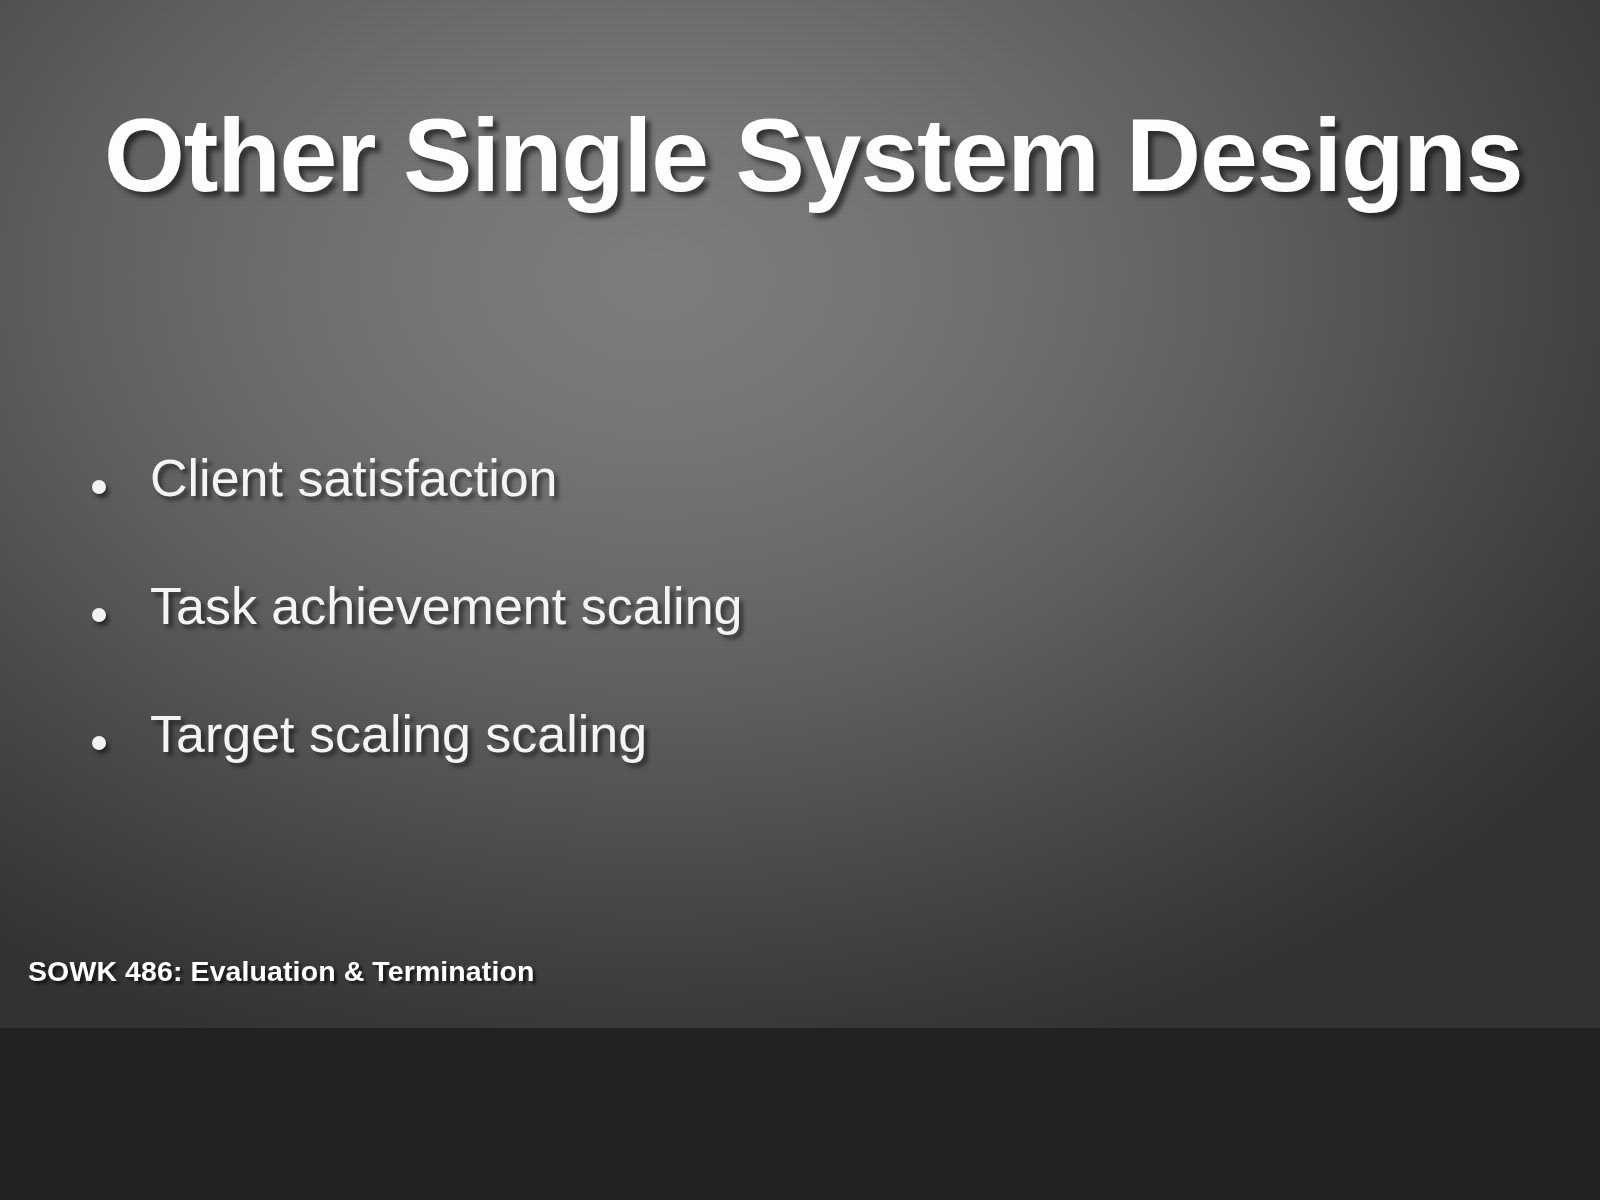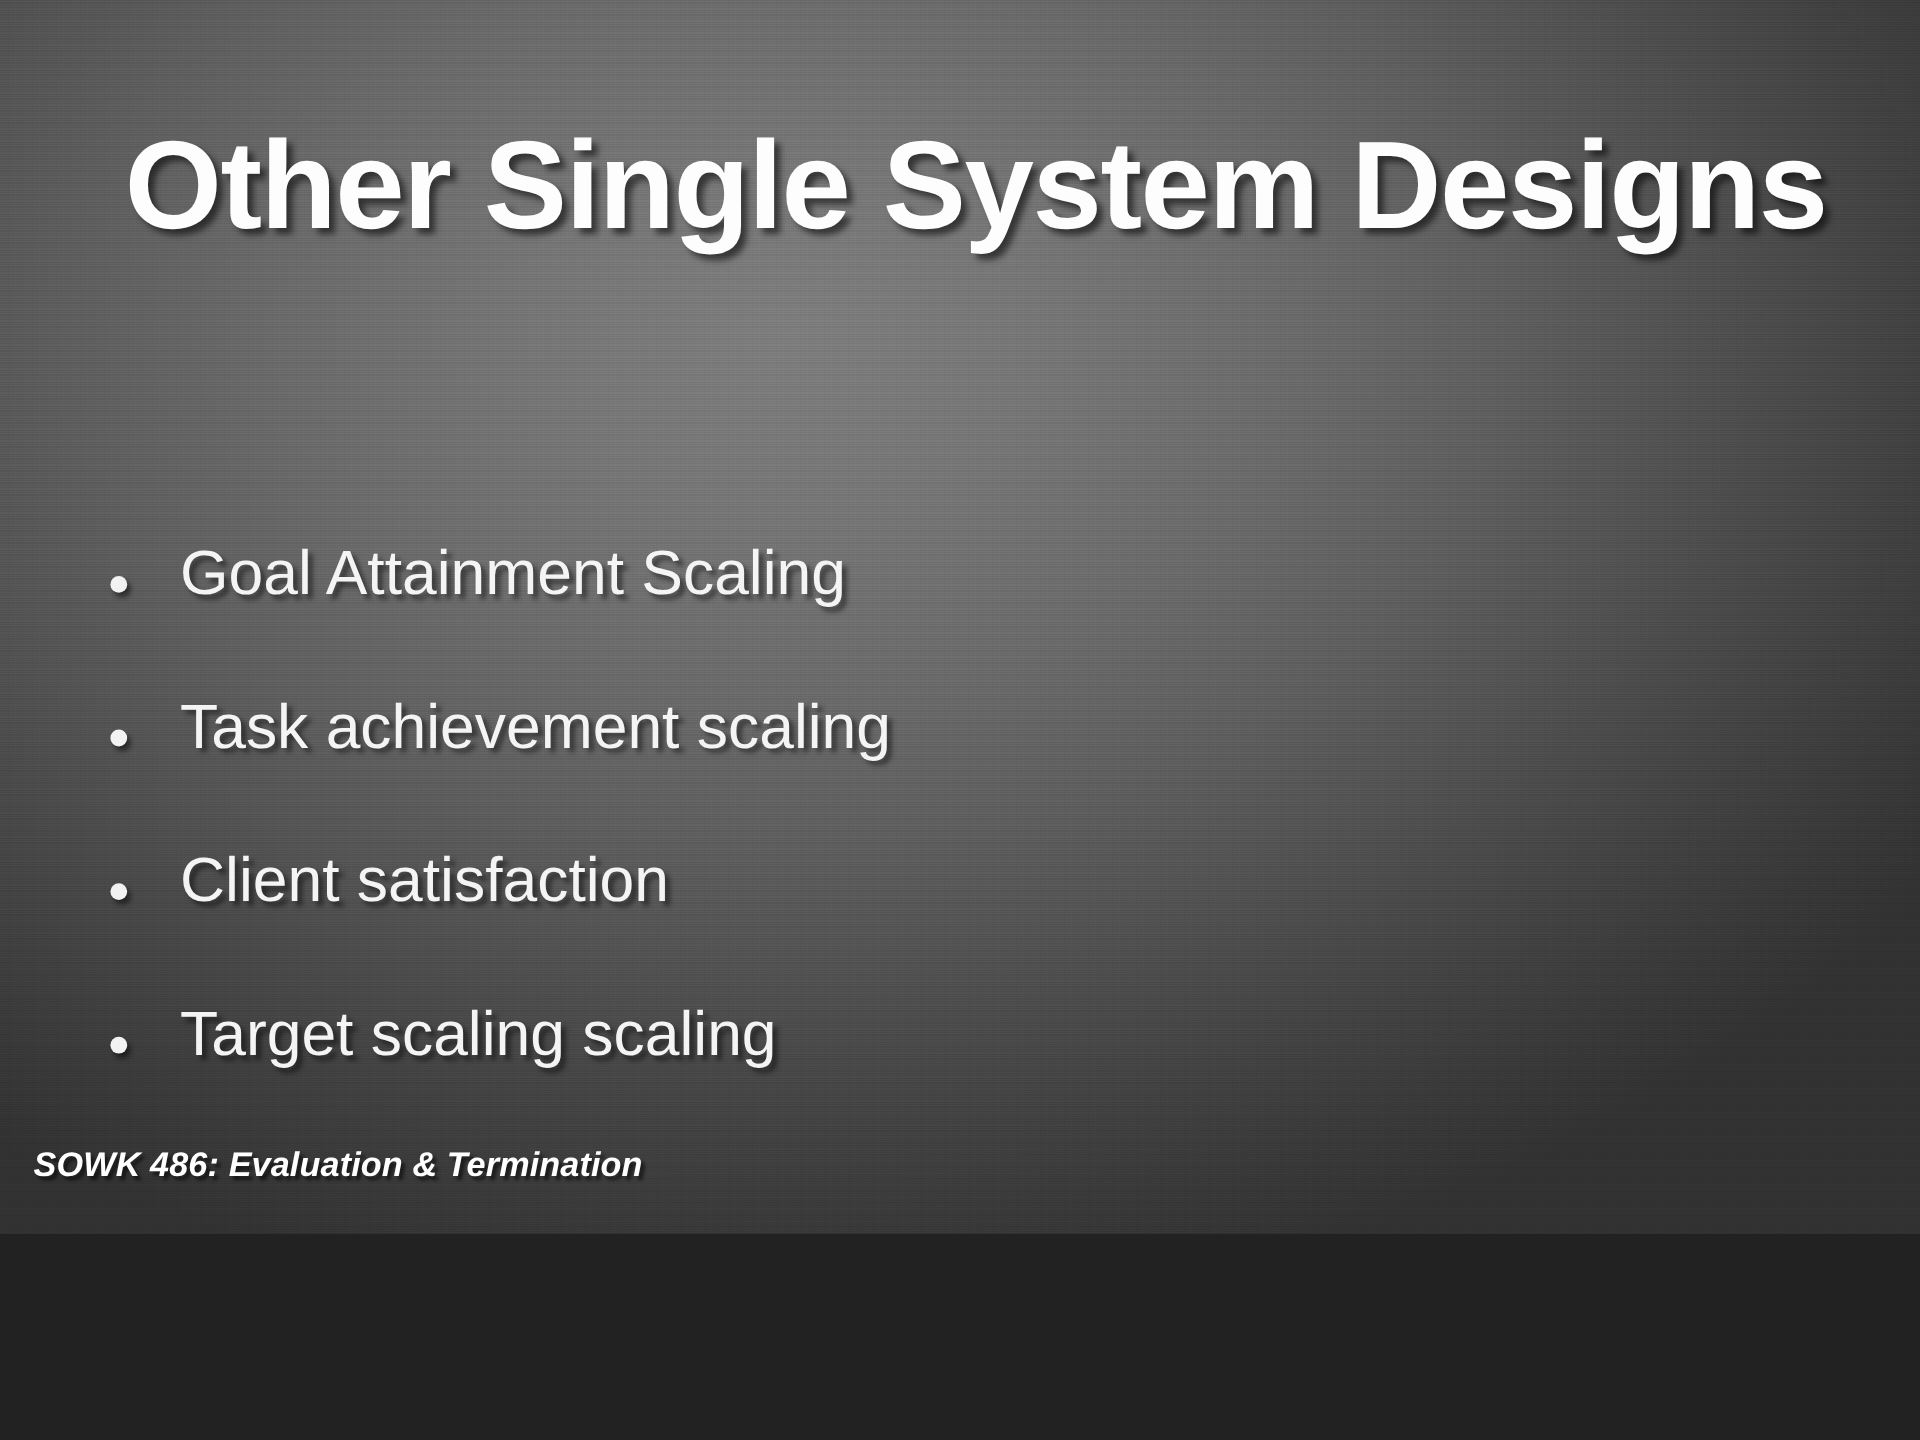--- a/index.html
+++ b/index.html
@@ -85,21 +85,20 @@
     text-shadow: 4px 4px 4px rgba(0,0,0,.5);
     white-space: nowrap;
   }
 
   .footer {
     position: absolute;
     left: 28px;
     bottom: 36px;
     font-size: 28.5px;
     font-weight: 700;
-    font-style: italic;
     line-height: 42px;
     color: #ffffff;
     text-shadow: 3px 3px 3px rgba(0,0,0,.6);
     white-space: nowrap;
     margin-top: 28px;
   }
   .footer div { letter-spacing: .1px; }
 
   .end-badge {
     position: absolute;
@@ -131,33 +130,29 @@
 <body>
 
 <div class="slide">
 
   <div class="noise"></div>
 
   <div class="title">Other Single System Designs</div>
 
   <div class="bullets">
 
+
     <div class="bullet-row">
       <span class="bullet-dot"></span>
-      <span class="bullet-text">Goal Attainment Scaling</span>
+      <span class="bullet-text">Client satisfaction</span>
     </div>
 
     <div class="bullet-row">
       <span class="bullet-dot"></span>
       <span class="bullet-text">Task achievement scaling</span>
-    </div>
-
-    <div class="bullet-row">
-      <span class="bullet-dot"></span>
-      <span class="bullet-text">Client satisfaction</span>
     </div>
 
     <div class="bullet-row">
       <span class="bullet-dot"></span>
       <span class="bullet-text">Target scaling scaling</span>
     </div>
 
   </div>
 
   <div class="footer">

